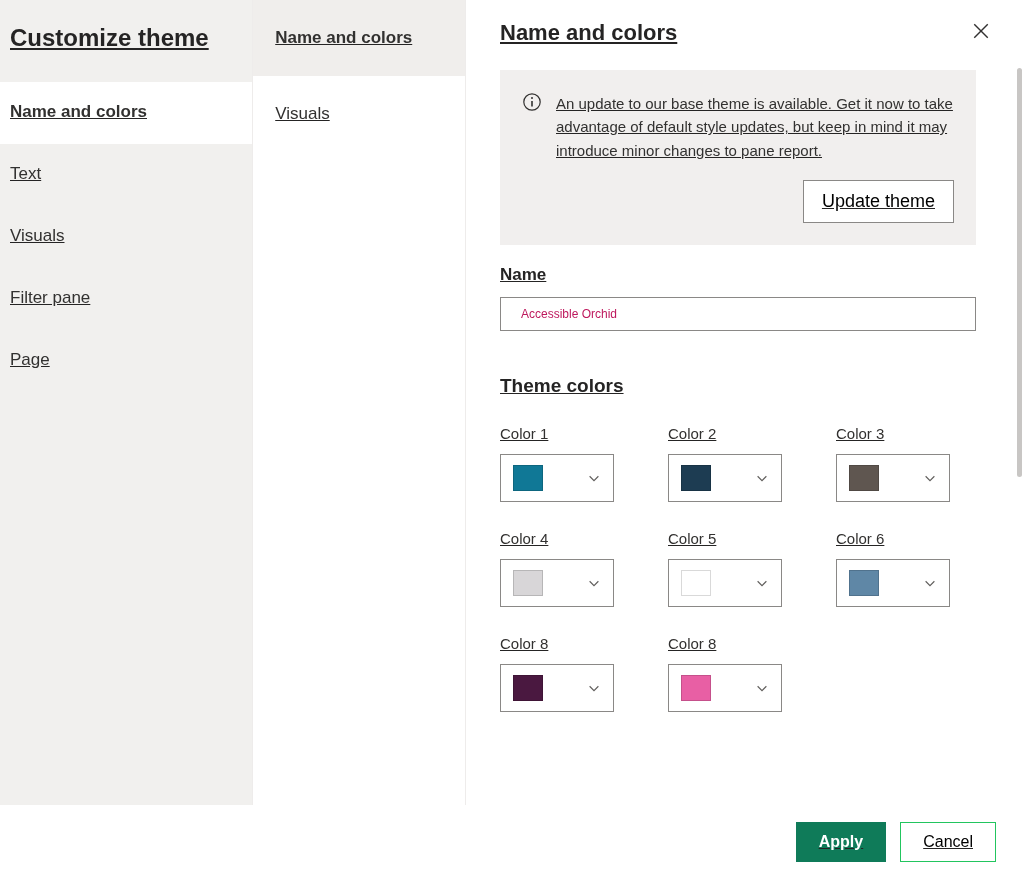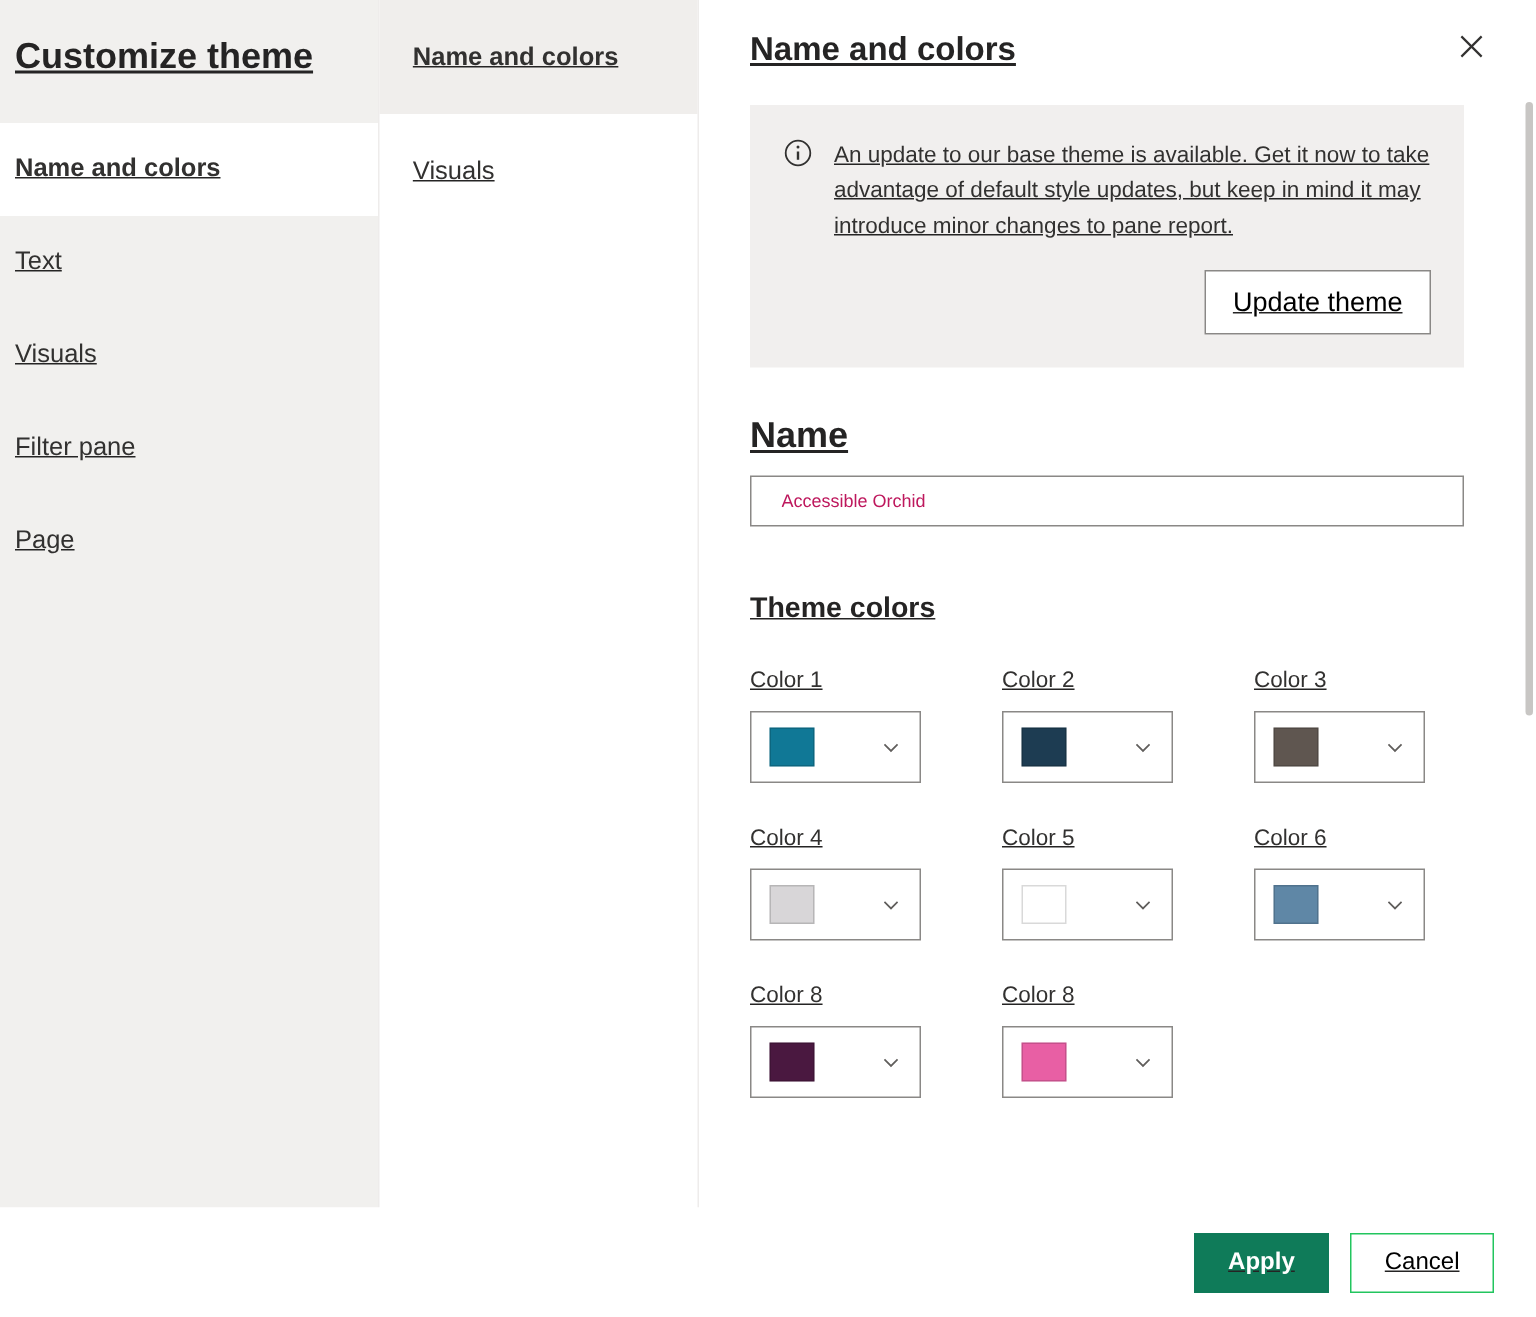--- a/index.html
+++ b/index.html
@@ -118,23 +118,23 @@
   }
   .btn-outline {
     background: #fff;
     border: 1px solid #8a8886;
     padding: 10px 18px;
     font-size: 18px;
     cursor: pointer;
     font-family: inherit;
   }
   .section-label {
-    font-size: 24px;
+    font-size: 17px;
     font-weight: 700;
-    margin-top: 32px;
+    margin-top: 20px;
     margin-bottom: 12px;
   }
   .section-label.colors { font-size: 19px; margin-top: 44px; margin-bottom: 28px;}
   .text-input {
     width: 100%;
     font-size: 12px;
     padding: 9px 20px;
     border: 1px solid #8a8886;
     font-family: inherit;
     color: #be185d;

